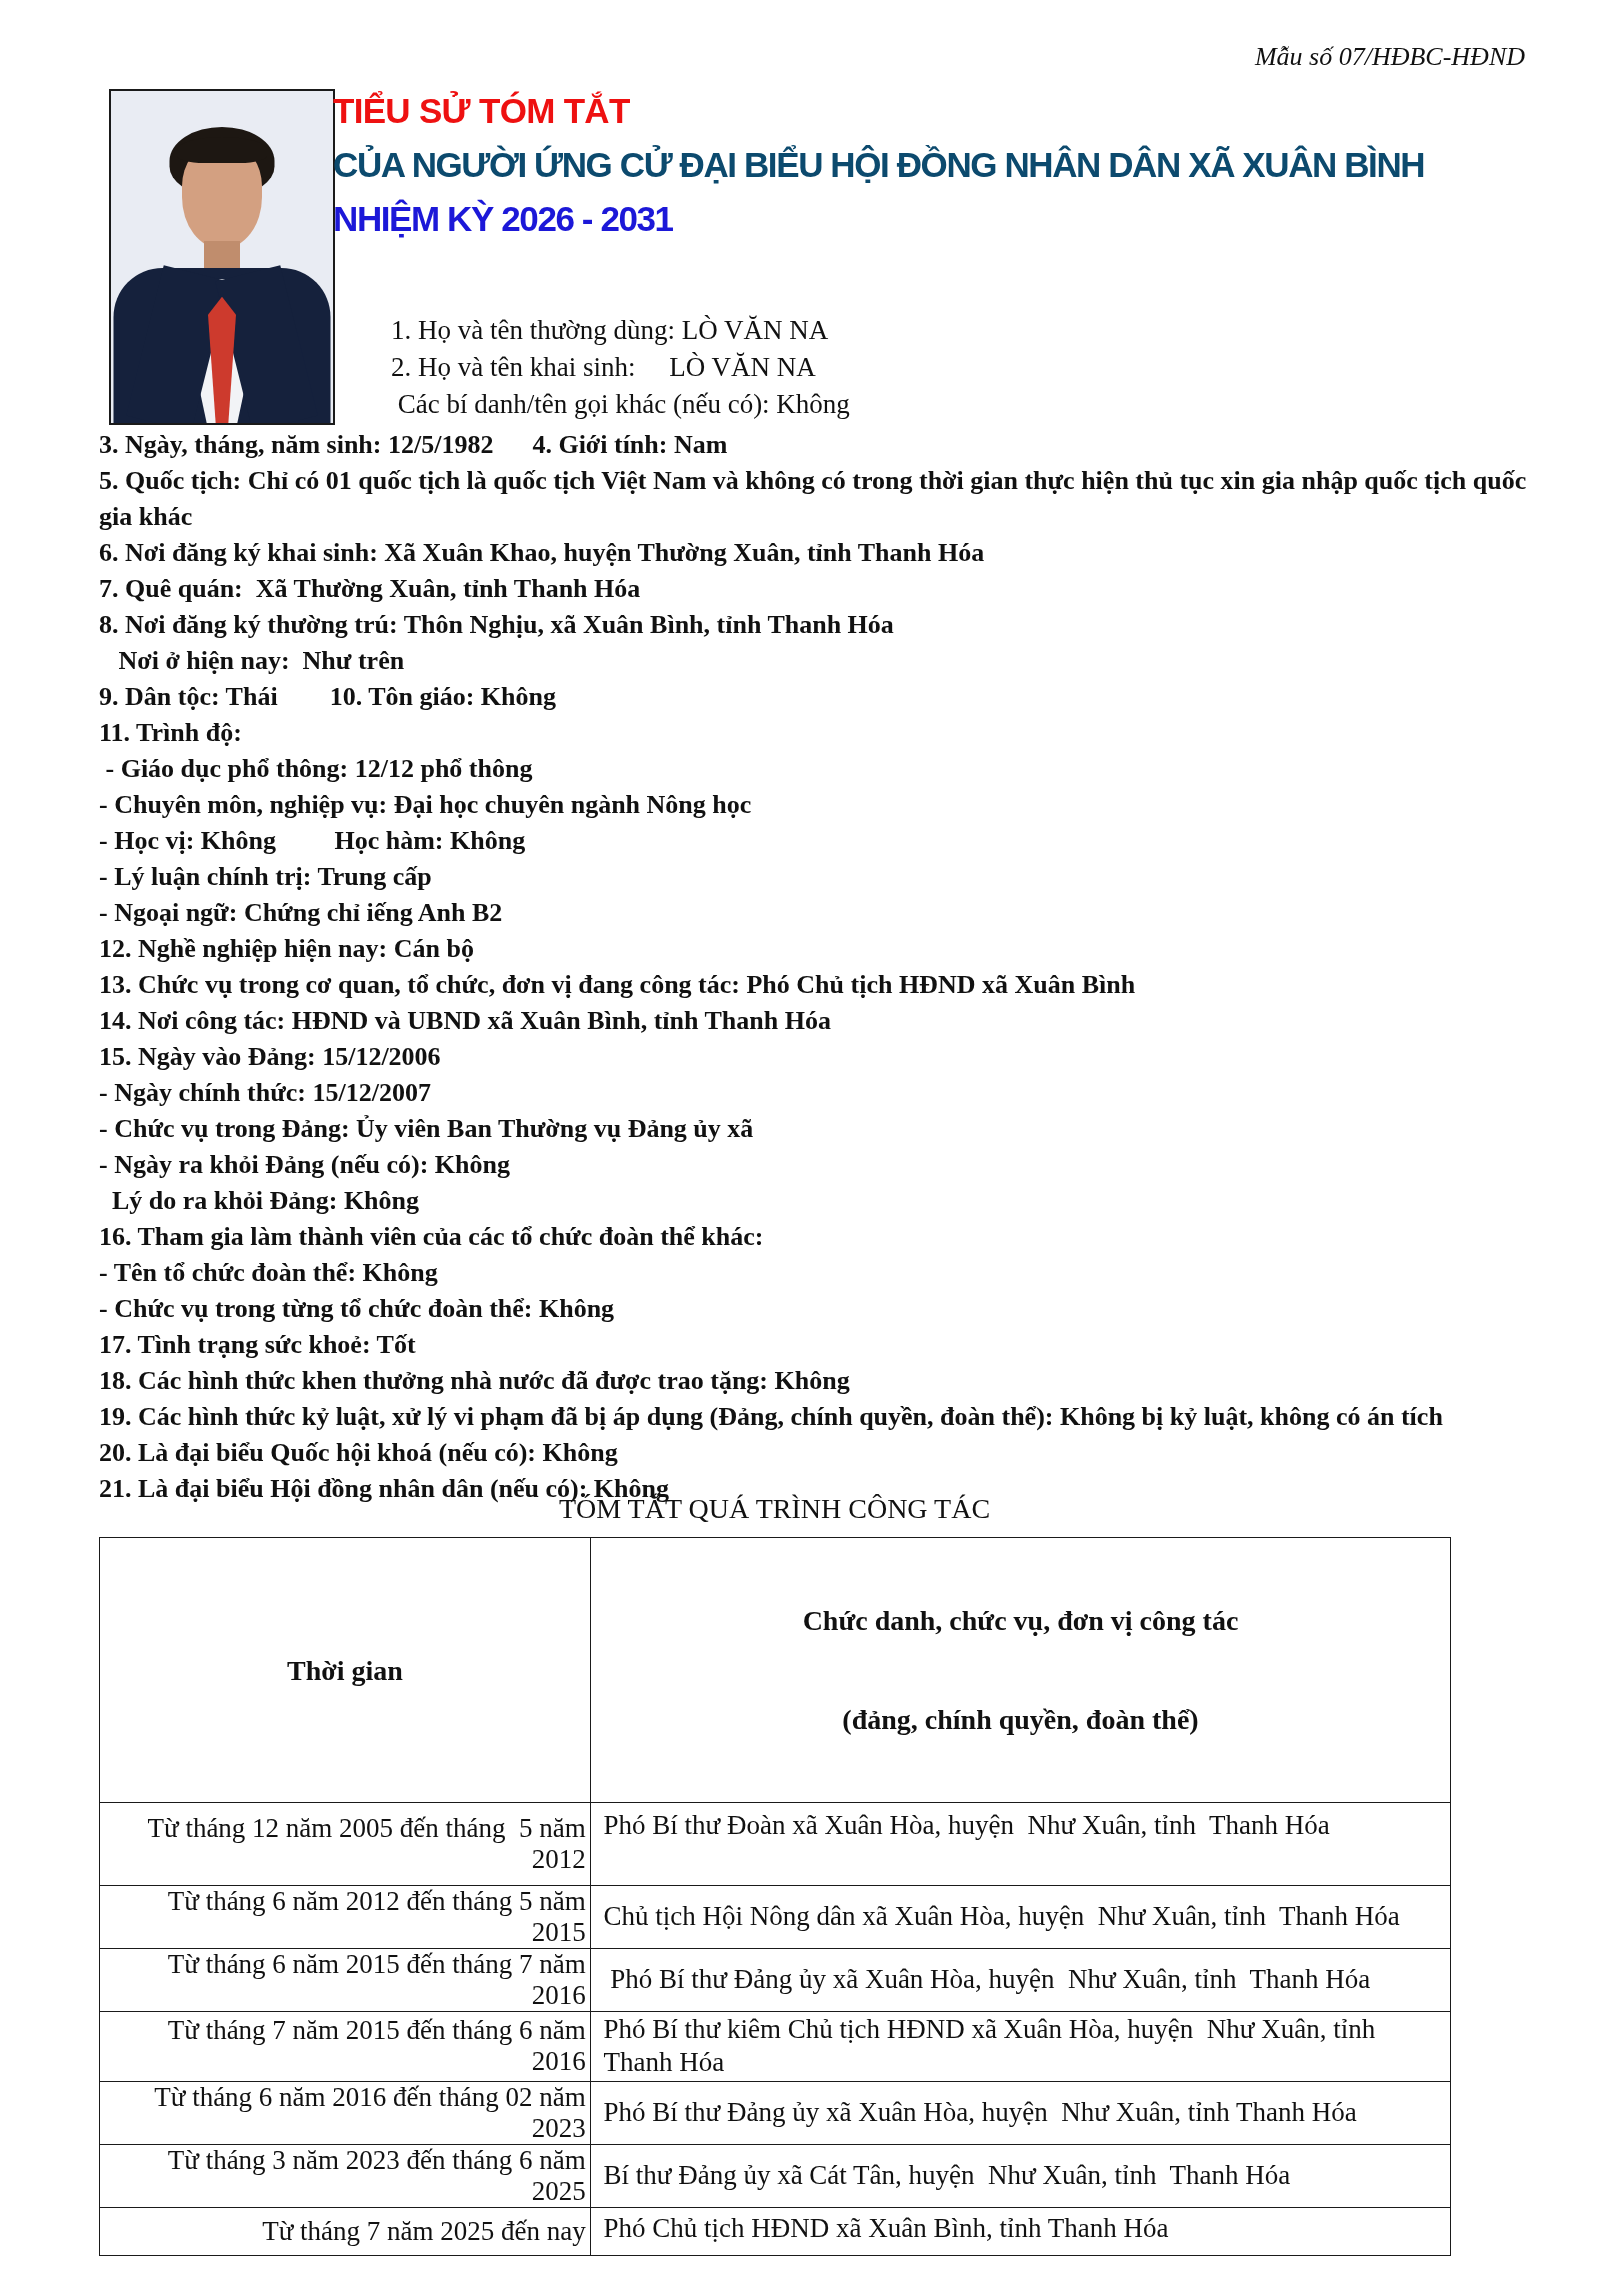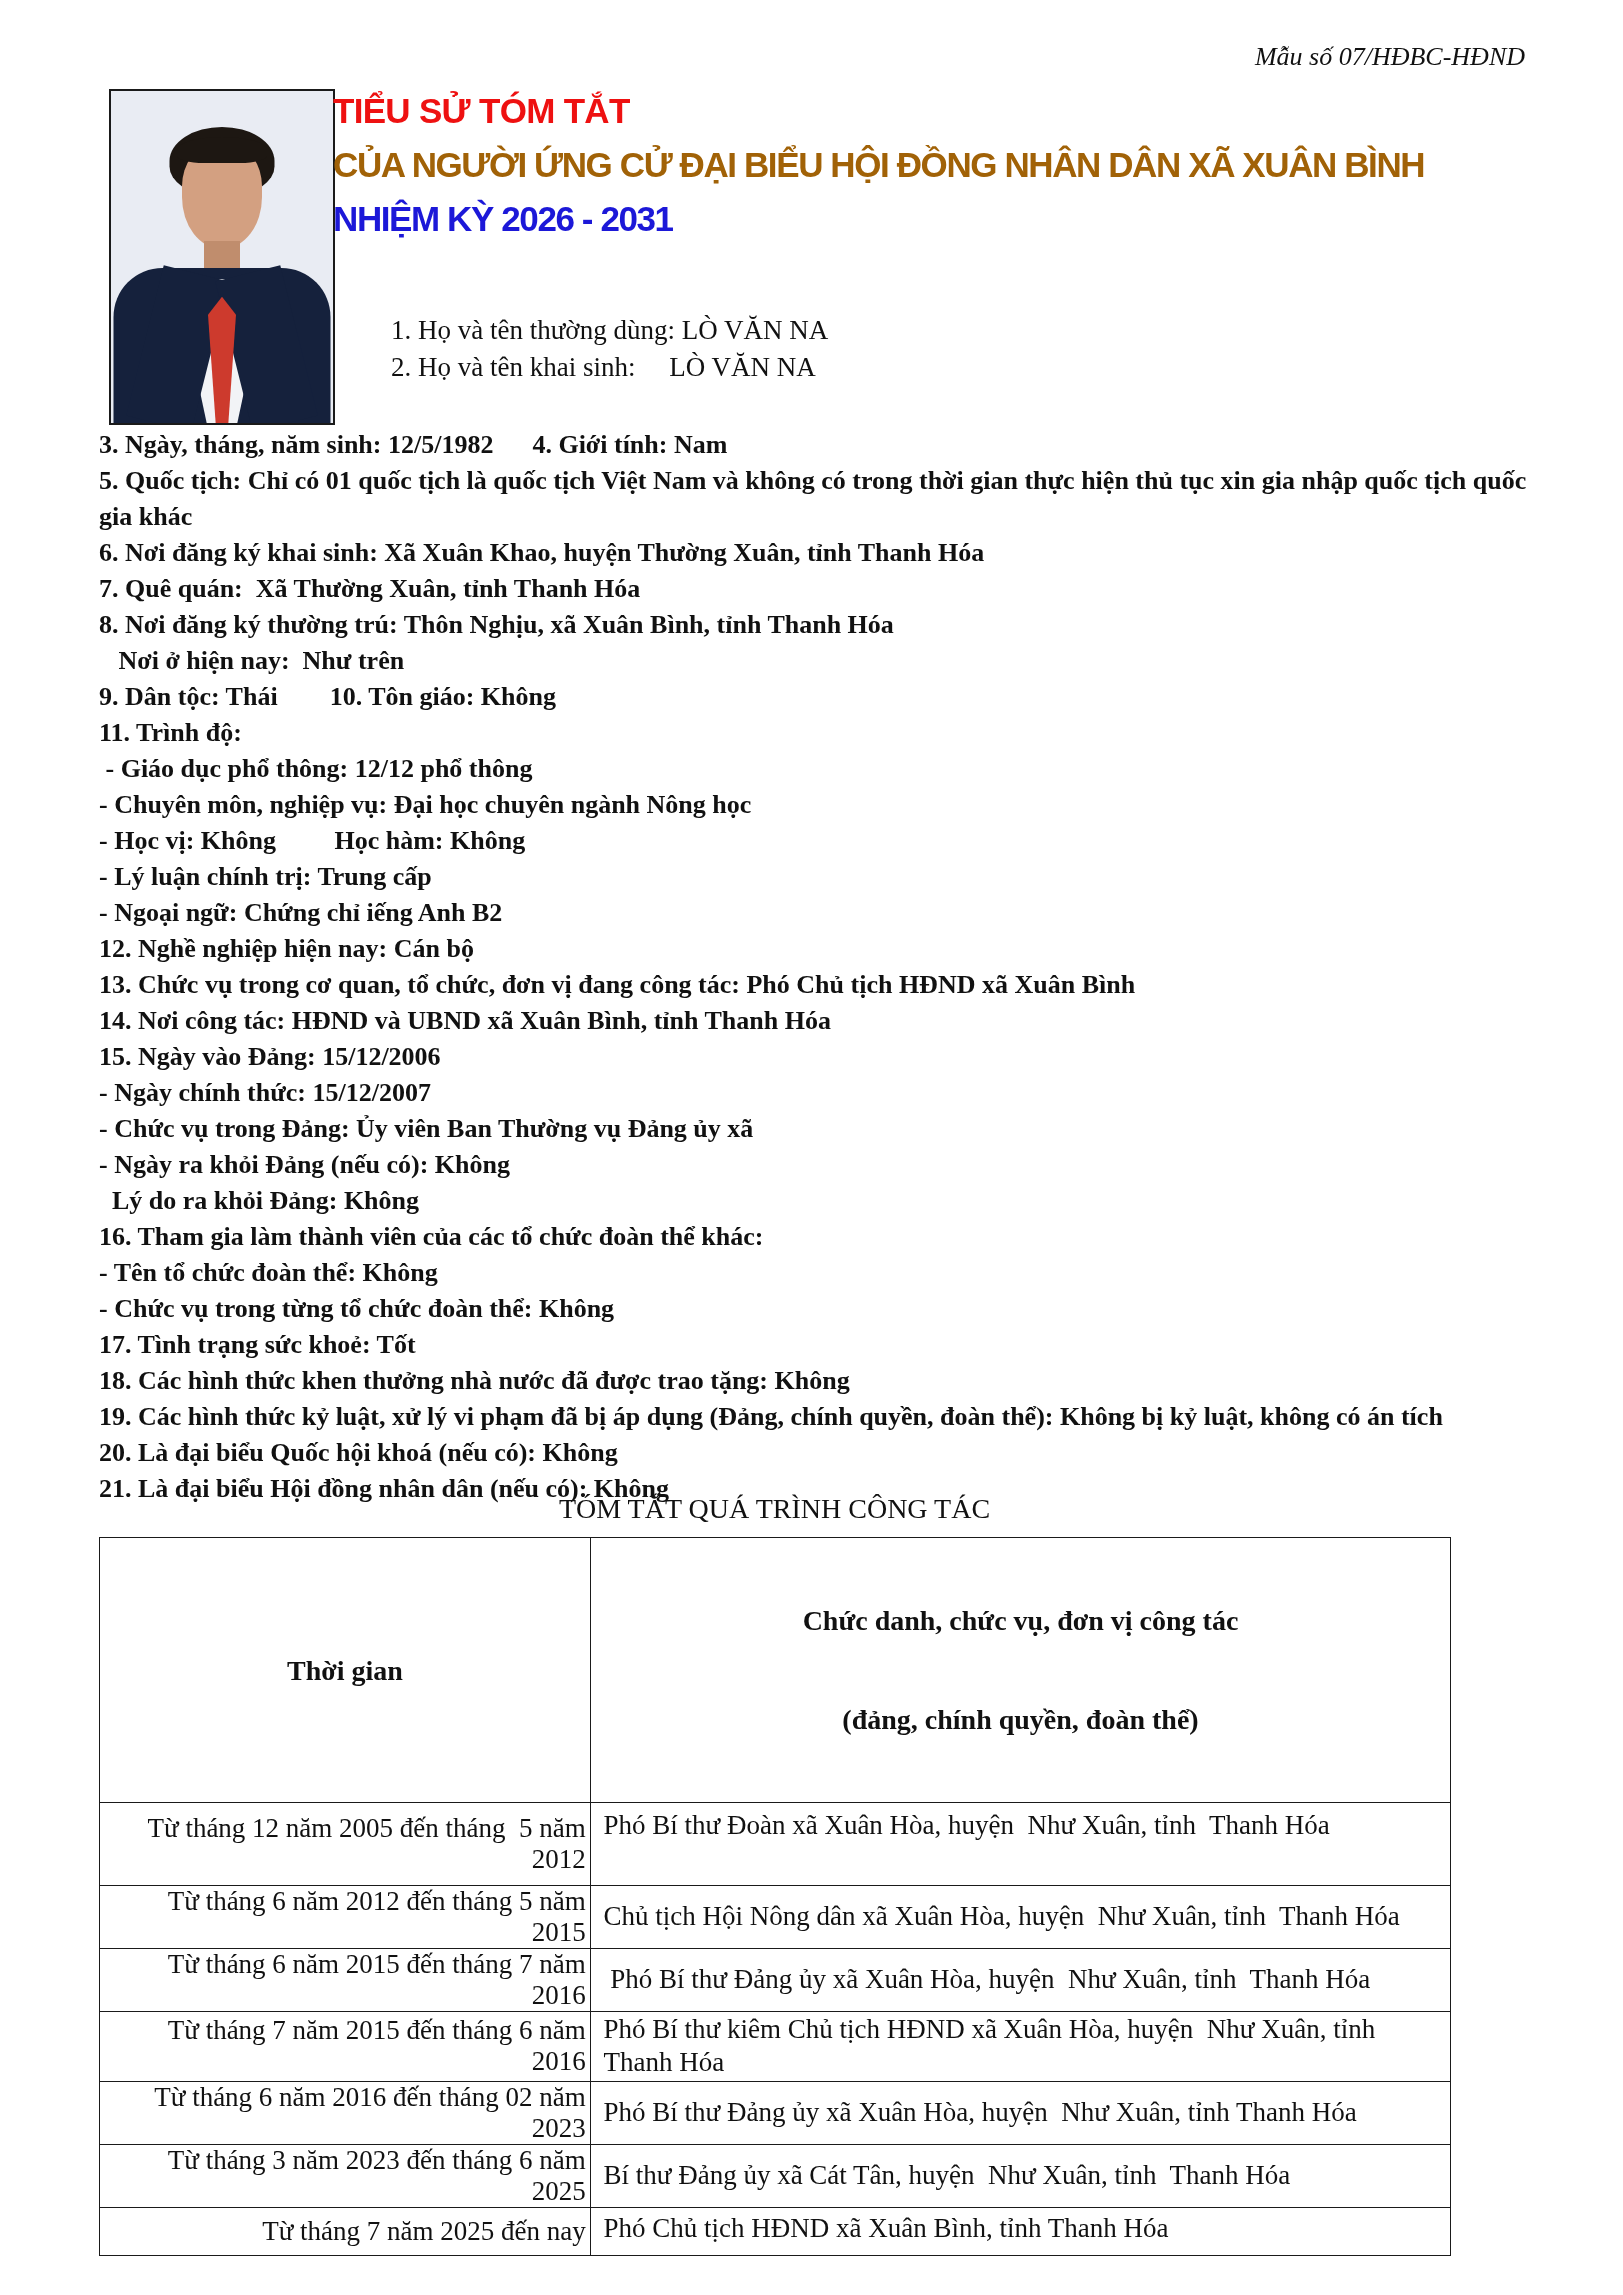--- a/index.html
+++ b/index.html
@@ -139,25 +139,25 @@
   <div class="neck"></div>
   <div class="suit"></div>
   <div class="shirt"></div>
   <div class="lapel-l"></div>
   <div class="lapel-r"></div>
   <div class="tie"></div>
 </div>
 
 <div class="title-block">
   <div class="title-red" id="title-red" style="color: rgb(238, 17, 17);">TIỂU SỬ TÓM TẮT</div>
-  <div class="title-blue" id="title-blue1" style="color: #a16207;">CỦA NGƯỜI ỨNG CỬ ĐẠI BIỂU HỘI ĐỒNG NHÂN DÂN XÃ XUÂN BÌNH</div>
+  <div class="title-blue" id="title-blue1" style="color: #0c4a6e;">CỦA NGƯỜI ỨNG CỬ ĐẠI BIỂU HỘI ĐỒNG NHÂN DÂN XÃ XUÂN BÌNH</div>
   <div class="title-blue" id="title-blue2" style="color: rgb(28, 24, 216);">NHIỆM KỲ 2026 - 2031</div>
 </div>
 
-<div class="intro-block"><div>1. Họ và tên thường dùng: LÒ VĂN NA</div><div>2. Họ và tên khai sinh:     LÒ VĂN NA</div></div>
+<div class="intro-block"><div>1. Họ và tên thường dùng: LÒ VĂN NA</div><div>2. Họ và tên khai sinh:     LÒ VĂN NA</div><div> Các bí danh/tên gọi khác (nếu có): Không</div></div>
 
 <div class="info-list"><div>3. Ngày, tháng, năm sinh: 12/5/1982      4. Giới tính: Nam</div><div>5. Quốc tịch: Chỉ có 01 quốc tịch là quốc tịch Việt Nam và không có trong thời gian thực hiện thủ tục xin gia nhập quốc tịch quốc gia khác</div><div>6. Nơi đăng ký khai sinh: Xã Xuân Khao, huyện Thường Xuân, tỉnh Thanh Hóa</div><div>7. Quê quán:  Xã Thường Xuân, tỉnh Thanh Hóa</div><div>8. Nơi đăng ký thường trú: Thôn Nghịu, xã Xuân Bình, tỉnh Thanh Hóa</div><div>   Nơi ở hiện nay:  Như trên</div><div>9. Dân tộc: Thái        10. Tôn giáo: Không</div><div>11. Trình độ:</div><div> - Giáo dục phổ thông: 12/12 phổ thông</div><div>- Chuyên môn, nghiệp vụ: Đại học chuyên ngành Nông học</div><div>- Học vị: Không         Học hàm: Không</div><div>- Lý luận chính trị: Trung cấp</div><div>- Ngoại ngữ: Chứng chỉ iếng Anh B2</div><div>12. Nghề nghiệp hiện nay: Cán bộ</div><div>13. Chức vụ trong cơ quan, tổ chức, đơn vị đang công tác: Phó Chủ tịch HĐND xã Xuân Bình</div><div>14. Nơi công tác: HĐND và UBND xã Xuân Bình, tỉnh Thanh Hóa</div><div>15. Ngày vào Đảng: 15/12/2006</div><div>- Ngày chính thức: 15/12/2007</div><div>- Chức vụ trong Đảng: Ủy viên Ban Thường vụ Đảng ủy xã</div><div>- Ngày ra khỏi Đảng (nếu có): Không</div><div>  Lý do ra khỏi Đảng: Không</div><div>16. Tham gia làm thành viên của các tổ chức đoàn thể khác:</div><div>- Tên tổ chức đoàn thể: Không</div><div>- Chức vụ trong từng tổ chức đoàn thể: Không</div><div>17. Tình trạng sức khoẻ: Tốt</div><div>18. Các hình thức khen thưởng nhà nước đã được trao tặng: Không</div><div>19. Các hình thức kỷ luật, xử lý vi phạm đã bị áp dụng (Đảng, chính quyền, đoàn thể): Không bị kỷ luật, không có án tích</div><div>20. Là đại biểu Quốc hội khoá (nếu có): Không</div><div>21. Là đại biểu Hội đồng nhân dân (nếu có): Không</div></div>
 
 <div class="wh-heading">TÓM TẮT QUÁ TRÌNH CÔNG TÁC</div>
 
 <table class="wh">
   <colgroup>
       <col class="c1">
       <col class="c2">
     </colgroup>

